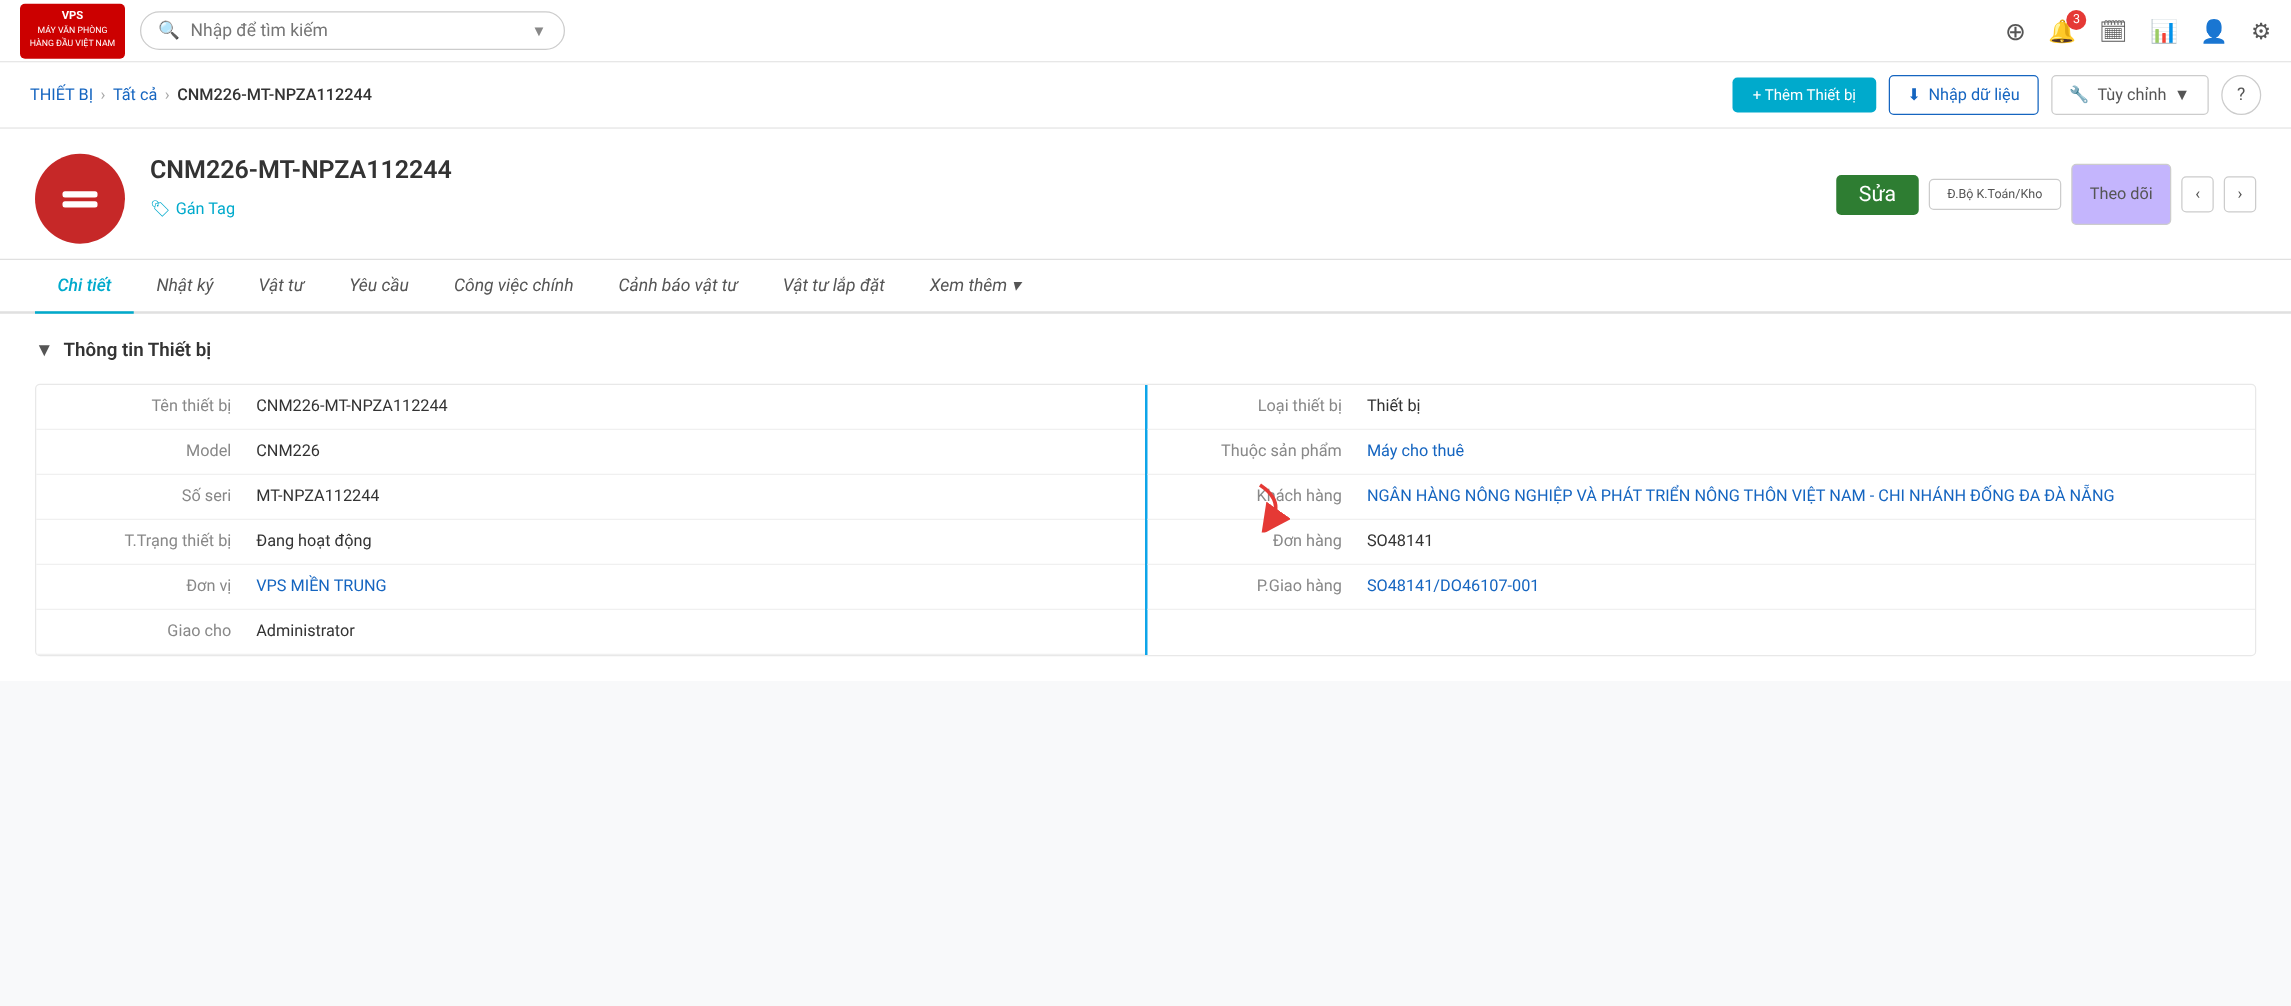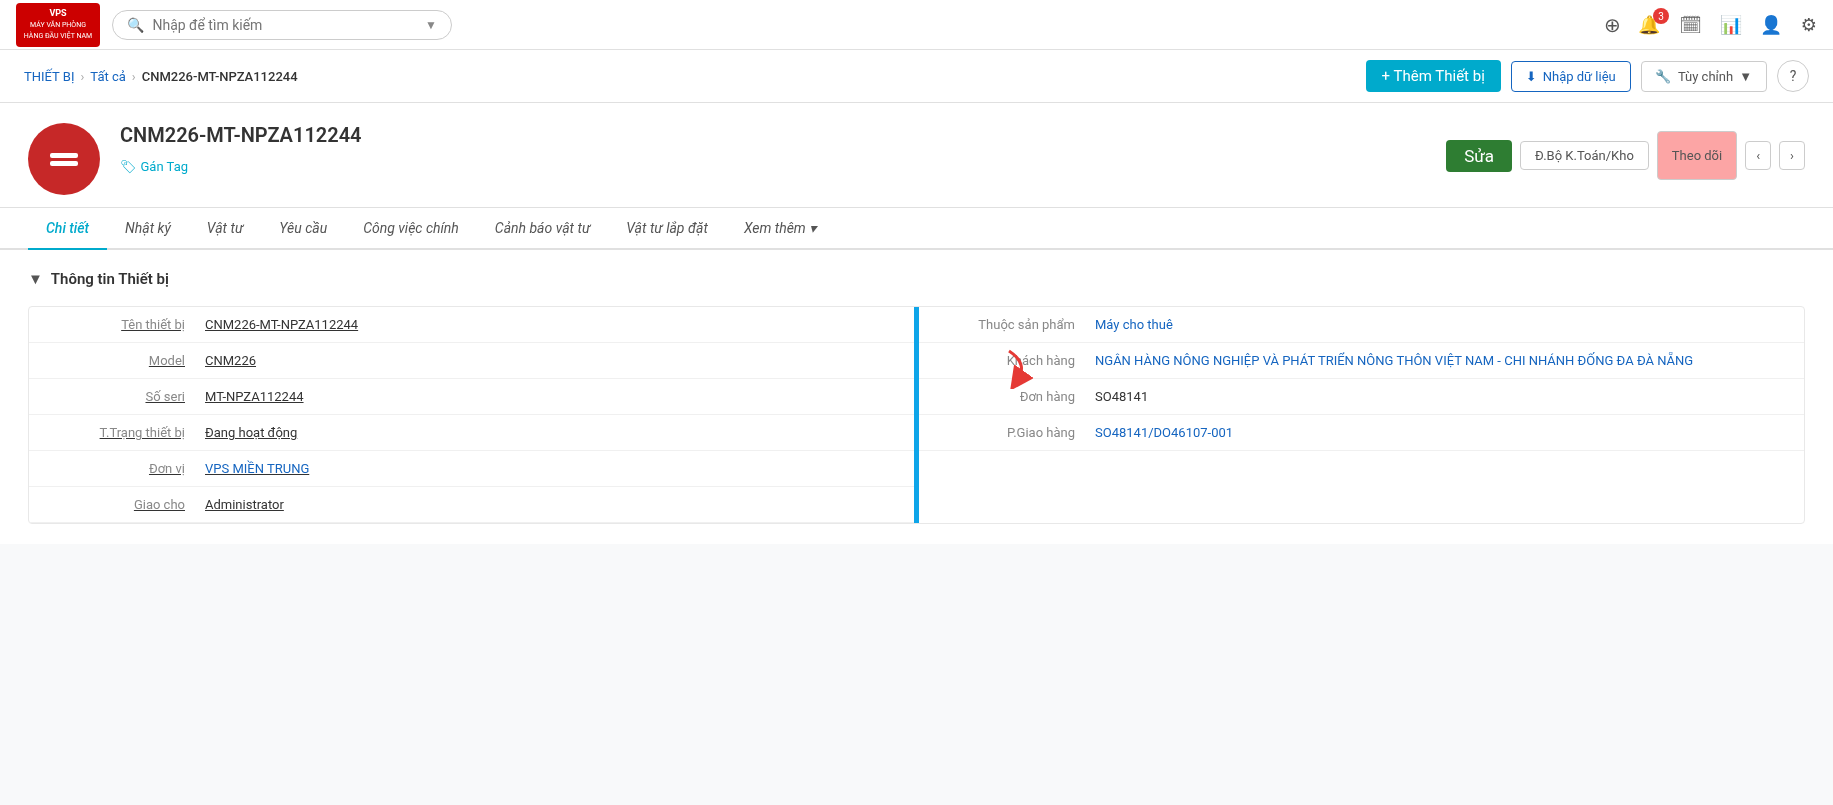--- a/index.html
+++ b/index.html
@@ -43,21 +43,21 @@
       display: flex; align-items: center; justify-content: space-between;
       background: #fff; padding: 10px 24px; border-bottom: 1px solid #e0e0e0;
     }
     .breadcrumb { display: flex; align-items: center; gap: 6px; font-size: 13px; color: #555; }
     .breadcrumb-sep { color: #aaa; }
     .breadcrumb-link { color: #1565c0; cursor: pointer; }
     .breadcrumb-current { color: #333; font-weight: 500; }
     .breadcrumb-actions { display: flex; align-items: center; gap: 10px; }
     .btn-add {
       background: #00aacc; color: #fff; border: none; border-radius: 4px;
-      padding: 7px 16px; font-size: 15px; cursor: pointer; display: flex; align-items: center; gap: 6px;
+      padding: 7px 16px; font-size: 12px; cursor: pointer; display: flex; align-items: center; gap: 6px;
     }
     .btn-import {
       background: #fff; color: #1565c0; border: 1px solid #1565c0; border-radius: 4px;
       padding: 7px 14px; font-size: 13px; cursor: pointer; display: flex; align-items: center; gap: 6px;
     }
     .btn-custom {
       background: #fff; color: #555; border: 1px solid #ccc; border-radius: 4px;
       padding: 7px 14px; font-size: 13px; cursor: pointer; display: flex; align-items: center; gap: 6px;
     }
     .btn-help {
@@ -81,22 +81,22 @@
       color: #fff; font-size: 24px; flex-shrink: 0;
     }
     .device-avatar-inner { display: flex; flex-direction: column; align-items: center; gap: 3px; }
     .device-avatar-bar { width: 28px; height: 5px; background: #fff; border-radius: 2px; }
     .device-title-area { display: flex; flex-direction: column; gap: 8px; }
     .device-title { font-size: 20px; font-weight: 600; color: #333; }
     .device-tag { display: flex; align-items: center; gap: 4px; color: #00aacc; font-size: 13px; cursor: pointer; margin-top: 4px; }
 
     .device-actions { display: flex; align-items: center; gap: 8px; margin-top: 8px; }
     .btn-sua { background: #2e7d32; color: #fff; border: none; border-radius: 4px; padding: 6px 18px; font-size: 17px; cursor: pointer; }
-    .btn-dbo { background: #fff; color: #555; border: 1px solid #ccc; border-radius: 4px; padding: 6px 14px; font-size: 13px; cursor: pointer; }
-    .btn-theodoi { background: #fca5a5; color: #555; border: 1px solid #ccc; border-radius: 4px; padding: 16px 14px; font-size: 13px; cursor: pointer; }
+    .btn-dbo { background: #fff; color: #555; border: 1px solid #ccc; border-radius: 4px; padding: 6px 14px; font-size: 10px; cursor: pointer; }
+    .btn-theodoi { background: #c4b5fd; color: #555; border: 1px solid #ccc; border-radius: 4px; padding: 16px 14px; font-size: 13px; cursor: pointer; }
     .btn-nav { background: #fff; color: #555; border: 1px solid #ccc; border-radius: 4px; padding: 6px 10px; font-size: 13px; cursor: pointer; }
 
     
     .tabs-bar {
       display: flex; align-items: center; gap: 0;
       border-bottom: 2px solid #e0e0e0;
       padding: 0 28px;
       background: #fff;
     }
     .tab-item {
@@ -210,21 +210,21 @@
   </div>
 
   <div class="section">
     <div class="section-title">
       <span class="section-toggle">▼</span>
       <span>Thông tin Thiết bị</span>
     </div>
 
     <div style="display:flex; border: 1px solid #e8e8e8; border-radius:4px; background:#fff;">
 
-      <div style="flex:1; border-right: 5px solid #0ea5e9; text-decoration: underline;">
+      <div style="flex:1; border-right: 2px solid #0ea5e9;">
 
         <div class="field-row">
           <div class="field-label">Tên thiết bị</div>
           <div class="field-value">CNM226-MT-NPZA112244</div>
         </div>
 
         <div class="field-row">
           <div class="field-label">Model</div>
           <div class="field-value">CNM226</div>
         </div>
@@ -248,20 +248,24 @@
 
         <div class="field-row">
           <div class="field-label">Giao cho</div>
           <div class="field-value">Administrator</div>
         </div>
 
       </div>
 
       <div style="flex:1;">
 
+        <div class="field-row">
+          <div class="field-label">Loại thiết bị</div>
+          <div class="field-value">Thiết bị</div>
+        </div>
 
         <div class="field-row">
           <div class="field-label">Thuộc sản phẩm</div>
           <div class="field-value link">Máy cho thuê</div>
         </div>
 
         <div class="field-row">
           <div class="field-label">Khách hàng</div>
           <div class="field-value link">NGÂN HÀNG NÔNG NGHIỆP VÀ PHÁT TRIỂN NÔNG THÔN VIỆT NAM - CHI NHÁNH ĐỐNG ĐA ĐÀ NẴNG</div>
         </div>

